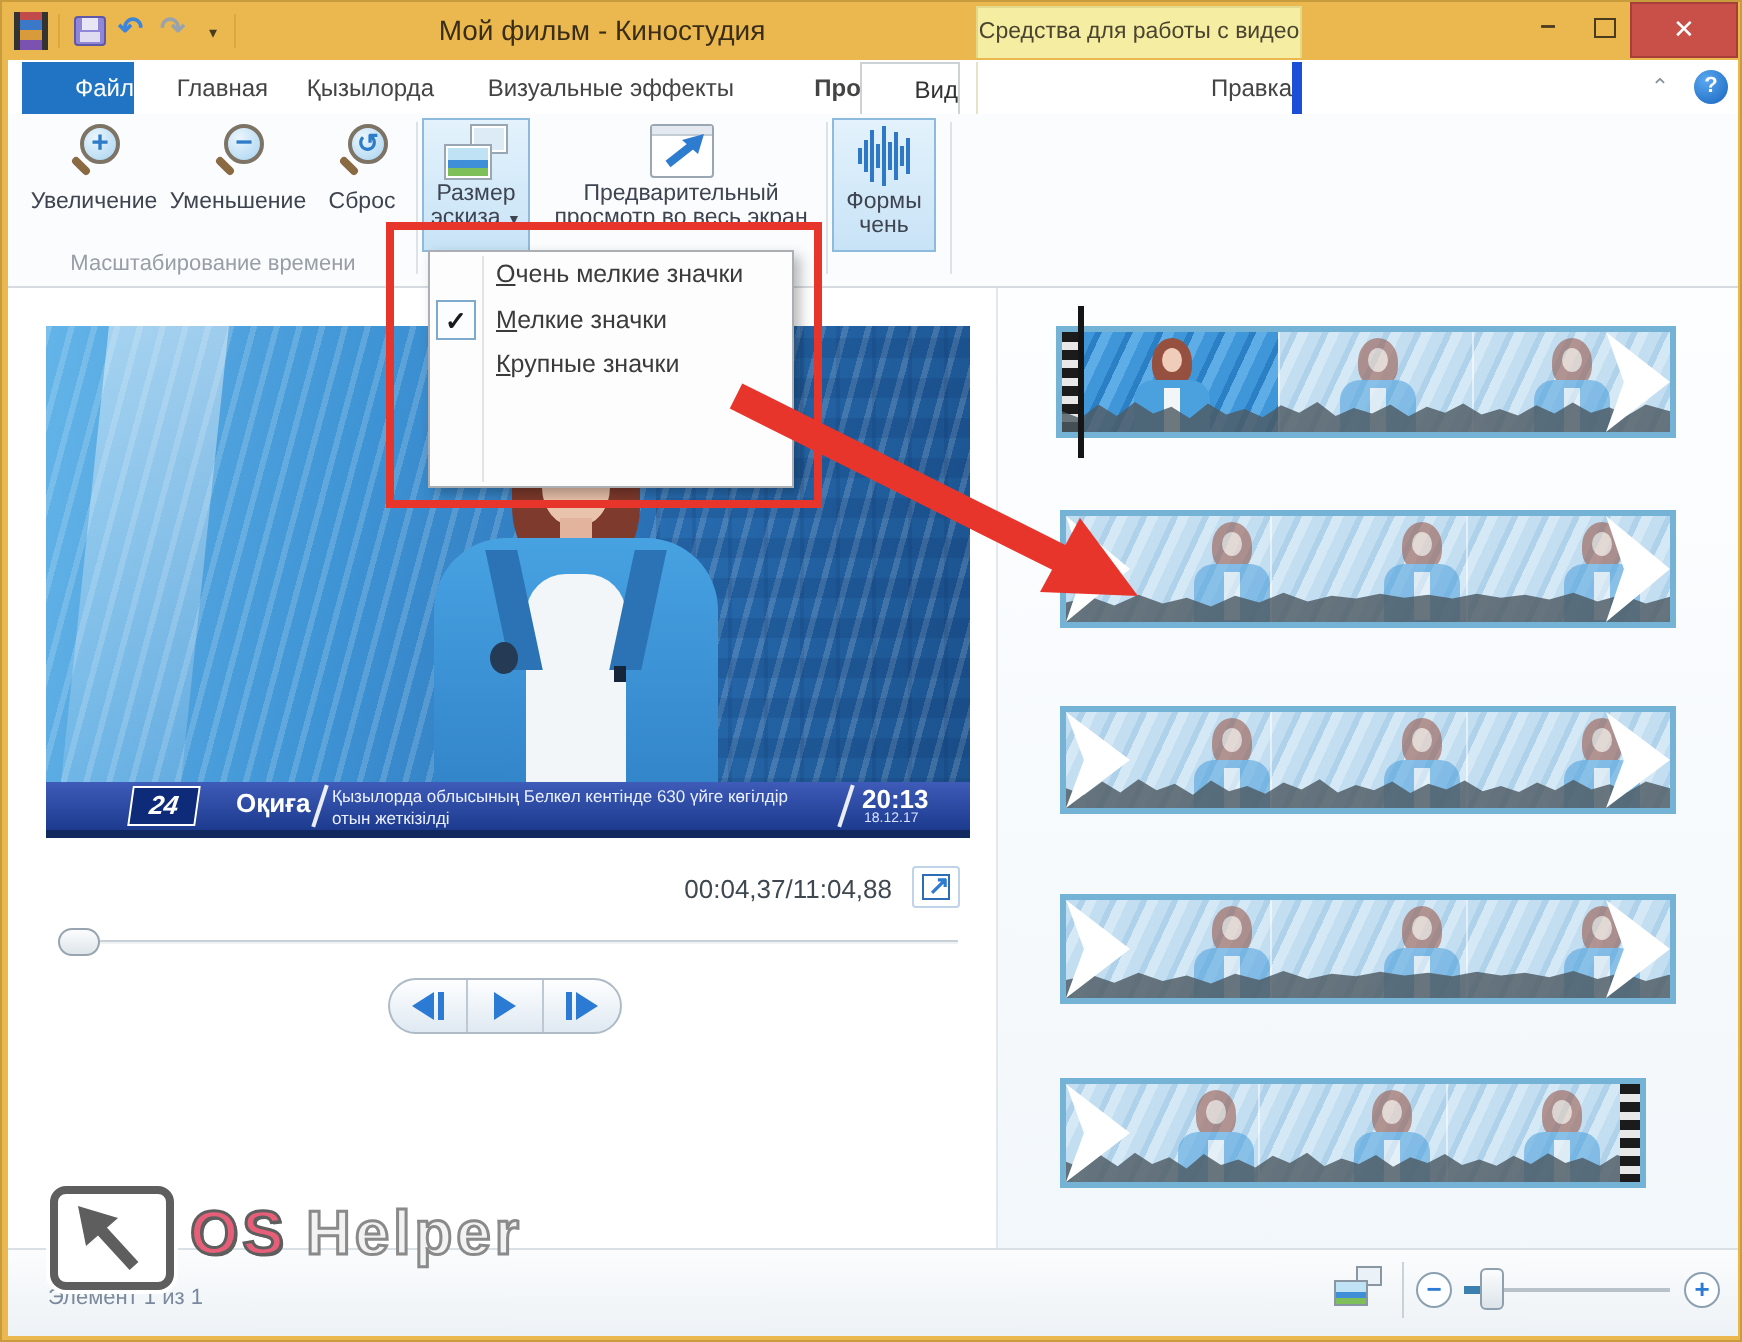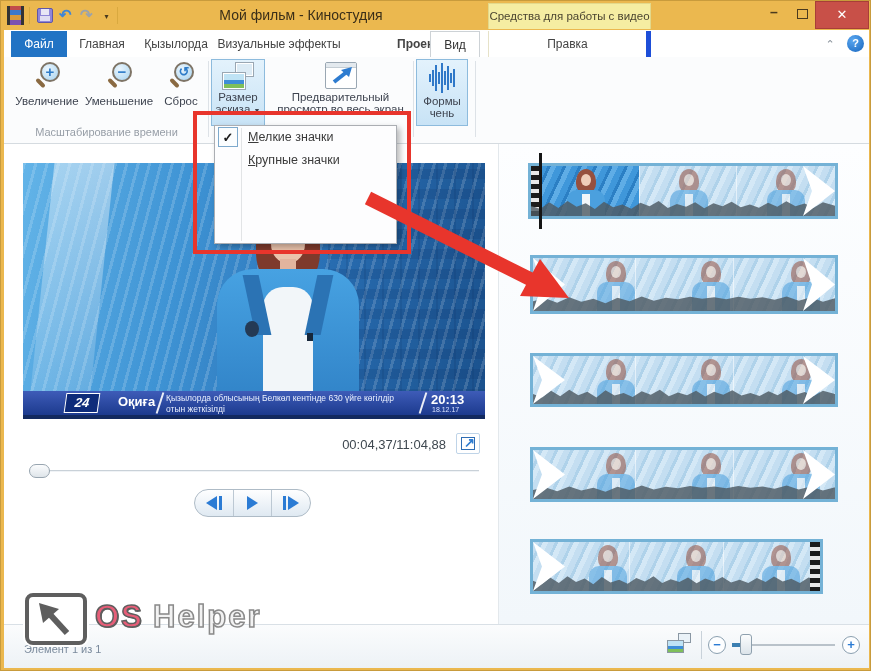--- a/index.html
+++ b/index.html
@@ -27,25 +27,25 @@
   #ctx-header { left:487px; top:2px; width:163px; height:26px; background:#F5EDA2;
      border:1px solid #E3D98C; border-bottom:0; text-align:center; line-height:25px; font-size:11.5px; color:#4A4430; }
   #min-btn { left:760px; top:0; width:26px; height:27px; text-align:center; color:#4A3A1E; font-size:14px; line-height:22px; font-weight:bold; }
   #max-btn { left:788px; top:0; width:26px; height:27px; }
   #max-btn i { position:absolute; left:8px; top:8px; width:11px; height:10px; border:1.5px solid #4A3A1E; display:block; }
   #close-btn { left:814px; top:0; width:54px; height:28px; background:#C85048; border:1px solid #A83E38;
      color:#fff; text-align:center; line-height:26px; font-size:13px; }
 
   
   #tabrow { left:3px; top:29px; width:865px; height:27px; background:#FFFFFF; }
-  .tab { top:1px; height:26px; line-height:26px; text-align:center; font-size:12px; color:#444; }
+  .tab { top:1px; height:26px; line-height:26px; text-align:right; font-size:12px; color:#444; }
   #tab-file { left:7px; width:56px; background:#2173C4; color:#fff; }
   #tab-home { left:66px; width:64px; }
   #tab-anim { left:131px; width:82px; }
-  #tab-vfx  { left:200px; width:150px; }
+  #tab-vfx  { left:213px; width:150px; }
   #tab-proj { left:383px; width:62px;font-weight:bold; }
   #tab-view { left:426px; width:50px; background:#fff; border:1px solid #CDD2D6; border-bottom:0; color:#333; }
   #tab-edit { left:484px; width:163px; border-left:1px solid #E6E2C8; border-right:5px solid #1d4ed8; }
   #collapse-btn { left:817px; top:8px; width:18px; height:14px; color:#8A939C; font-size:11px; text-align:center; line-height:12px; }
   #help-btn { left:843px; top:5px; width:17px; height:17px; border-radius:50%;
      background:radial-gradient(circle at 35% 30%, #5AA7F0, #1765BE); color:#fff; font-size:11px; font-weight:bold;
      text-align:center; line-height:17px; }
 
   
   #ribbon { left:3px; top:56px; width:865px; height:87px; background:#FBFCFD; border-bottom:1px solid #D5DBE0; }
@@ -489,20 +489,23 @@
       </div>
     <div class="cellsep" style="left:96px"></div>
       <div class="cellsep" style="left:190px"></div>
     <div class="wave"></div>
     <div class="chev left"></div>
     <div class="sprocket sright"></div>
   </div>
 
   <div id="menu" class="abs">
     <div class="mi">
+      <span></span><span class="ak">О</span><span>чень мелкие значки</span>
+    </div>
+    <div class="mi">
       <span class="check-box">✓</span>
       <span></span><span class="ak">М</span><span>елкие значки</span>
     </div>
     <div class="mi">
       <span></span><span class="ak">К</span><span>рупные значки</span>
     </div>
   </div>
 
   <div id="anno-rect" class="abs"></div>
   <svg id="anno-arrow" class="abs" viewBox="0 0 230 130">

